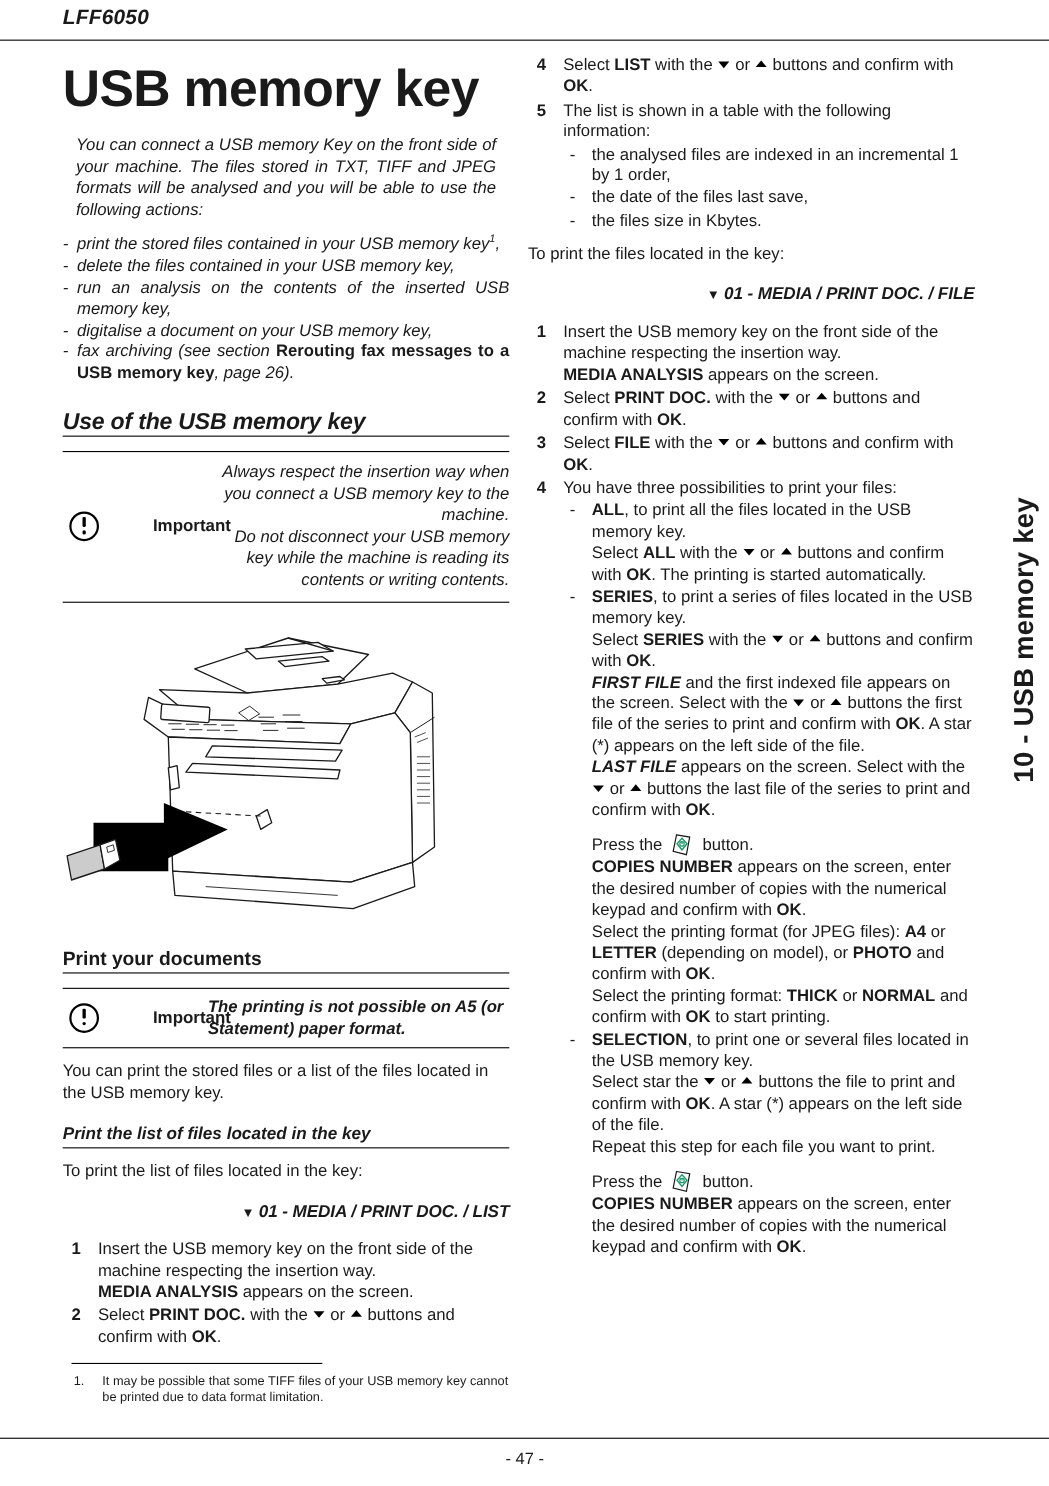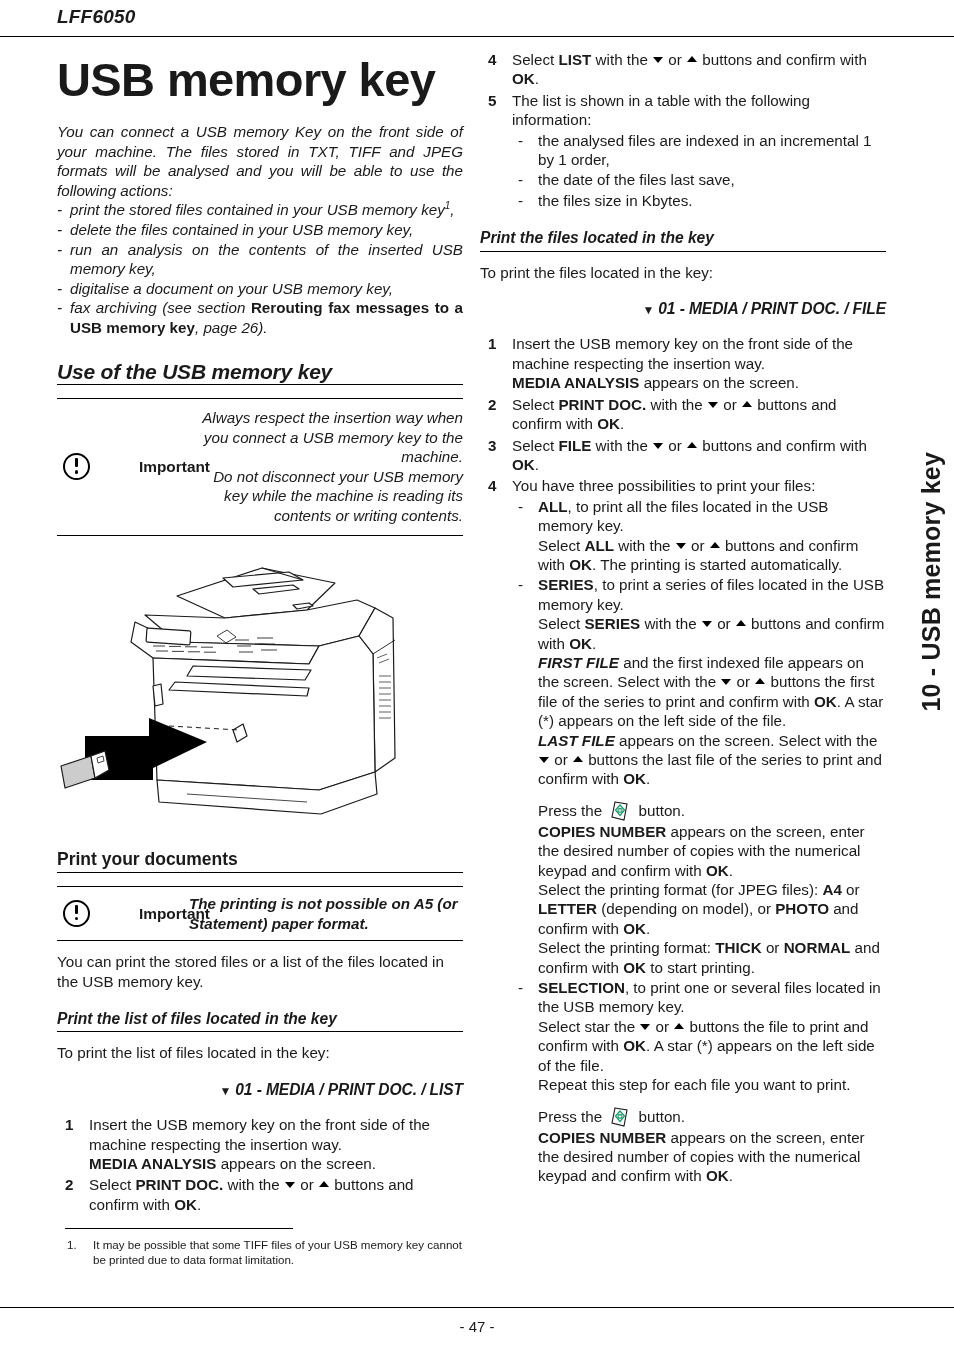--- a/index.html
+++ b/index.html
@@ -315,21 +315,21 @@
 
   <div class="side-tab">
     <span>10 - USB memory key</span>
   </div>
 
   <div class="col col-left">
 
     <h1 class="title">USB memory key</h1>
 
     <div class="intro">
-      <p style="margin:0; text-align:justify;">You can connect a USB memory Key on the front side of your machine. The files stored in TXT, TIFF and JPEG formats will be analysed and you will be able to use the following actions:</p>
+      <p style="margin:12px; text-align:justify;">You can connect a USB memory Key on the front side of your machine. The files stored in TXT, TIFF and JPEG formats will be analysed and you will be able to use the following actions:</p>
       <ul class="dash-list">
         <li><span>print the stored files contained in your USB memory key</span><sup>1</sup><span>,</span></li>
         <li>delete the files contained in your USB memory key,</li>
         <li>run an analysis on the contents of the inserted USB memory key,</li>
         <li>digitalise a document on your USB memory key,</li>
         <li><span>fax archiving (see section </span><b style="font-style:normal;">Rerouting fax messages to a USB memory key</b><span>, page 26).</span></li>
       </ul>
     </div>
 
     <h2 class="h-level1">Use of the USB memory key</h2>
@@ -444,21 +444,20 @@
       <li>
         <span>The list is shown in a table with the following information:</span>
         <ul class="subdash">
           <li>the analysed files are indexed in an incremental 1 by 1 order,</li>
           <li>the date of the files last save,</li>
           <li>the files size in Kbytes.</li>
         </ul>
       </li>
     </ol>
 
-    <h4 class="h-level3">Print the files located in the key</h4>
 
     <p class="plain">To print the files located in the key:</p>
 
     <p class="menupath"><span class="tri">▼</span><span>01 - MEDIA / PRINT DOC. / FILE</span></p>
 
     <ol class="steps">
       <li>
         <span>Insert the USB memory key on the front side of the machine respecting the insertion way.</span><br>
         <b>MEDIA ANALYSIS</b><span> appears on the screen.</span>
       </li>

